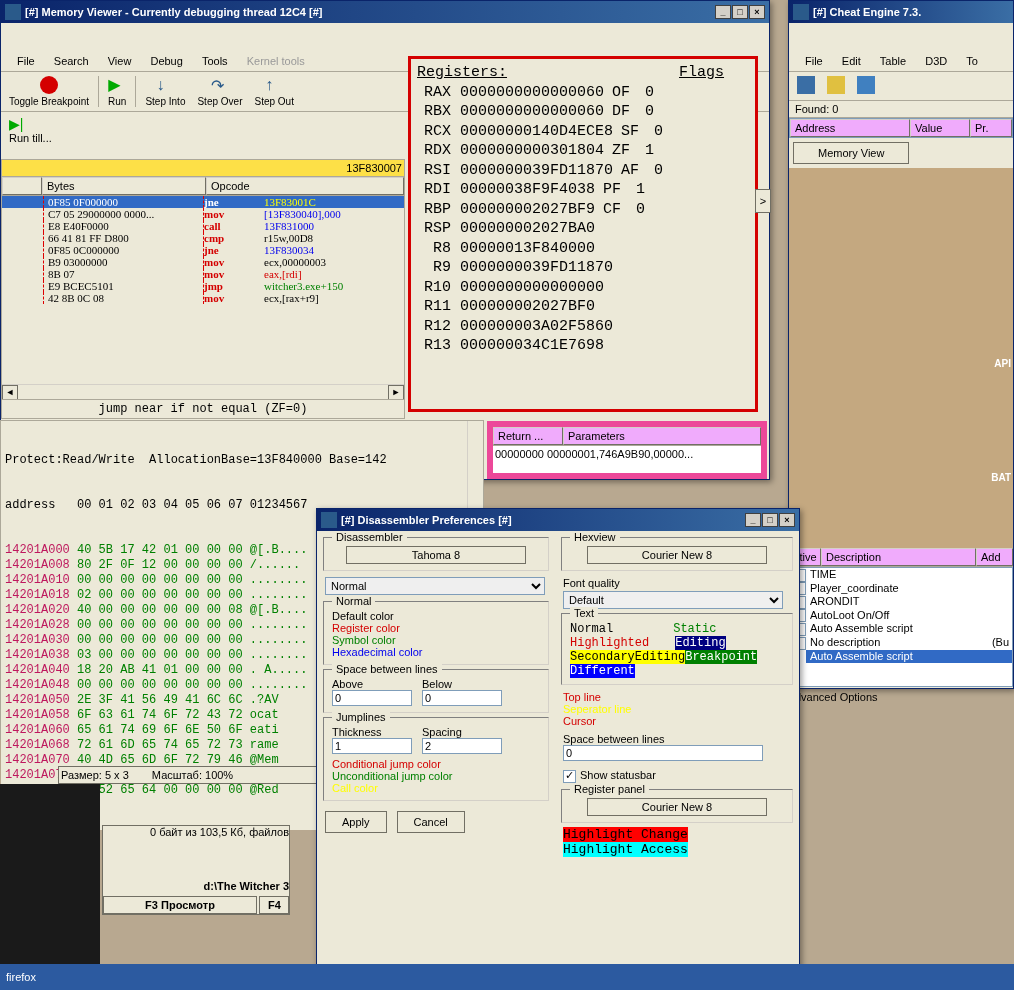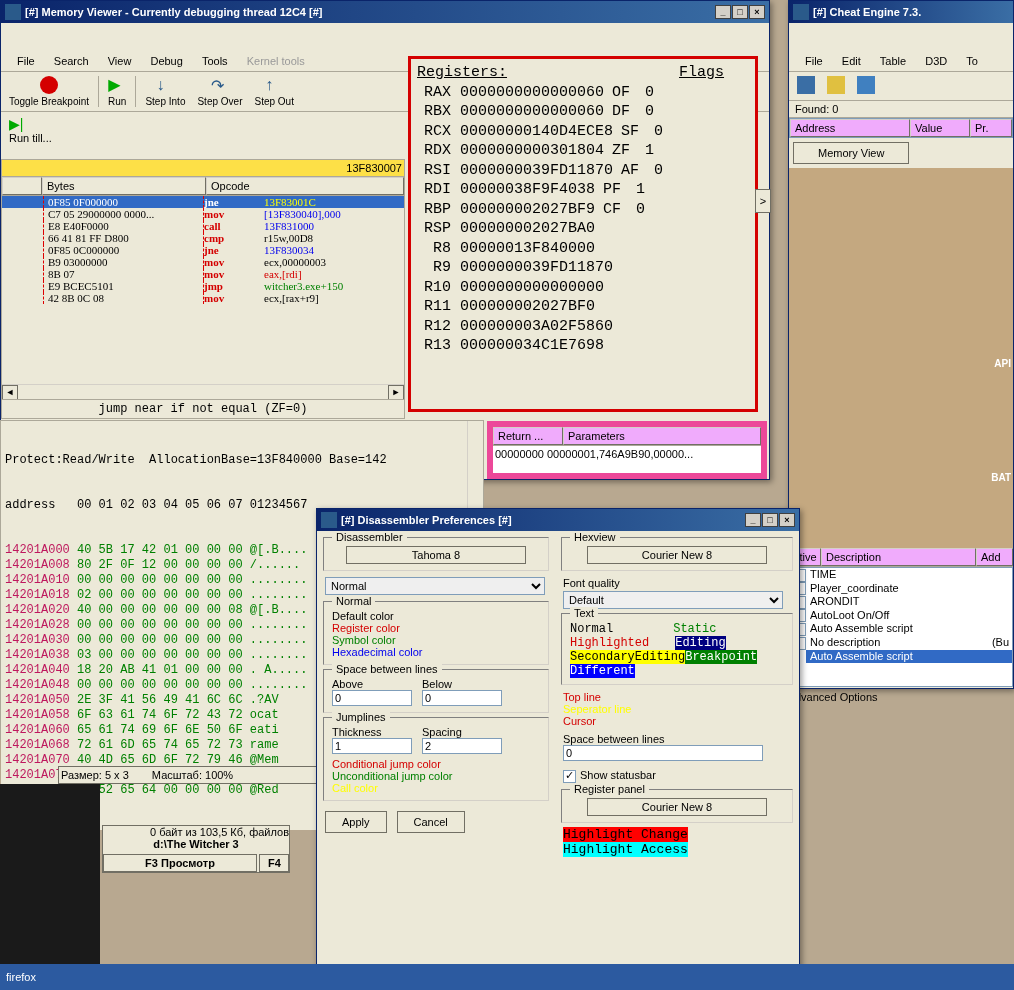--- a/index.html
+++ b/index.html
@@ -279,21 +279,21 @@
   </div>
   <div class="scrollbar-v"></div>
 </div>
 
 <div style="position:absolute; left:58px; top:766px; width:260px; background:#ece9d8; border:1px solid #716f64; padding:2px; font-size:11px;">
   <span>Размер: 5 x 3</span>
   <span style="margin-left:20px">Масштаб: 100%</span>
 </div>
 <div style="position:absolute; left:102px; top:825px; width:188px; background:#ece9d8; border:1px solid #716f64; font-size:11px;">
   <div style="text-align:right">0 байт из 103,5 Кб, файлов</div>
-  <div style="text-align:center;font-weight:bold;">d:\The Witcher 3</div>
+  <div style="text-align:right;font-weight:bold;margin-top:42px;">d:\The Witcher 3</div>
   <div style="margin-top:4px;display:flex;gap:2px;">
     <button class="btn" style="flex:1;font-weight:bold;">F3 Просмотр</button>
     <button class="btn" style="width:30px;font-weight:bold;">F4</button>
   </div>
 </div>
 
 <div class="window" style="left:316px; top:508px; width:484px; height:482px;">
   <div class="titlebar">
     <span class="icon"></span>
     <span class="title-text">[#] Disassembler Preferences [#]</span>

